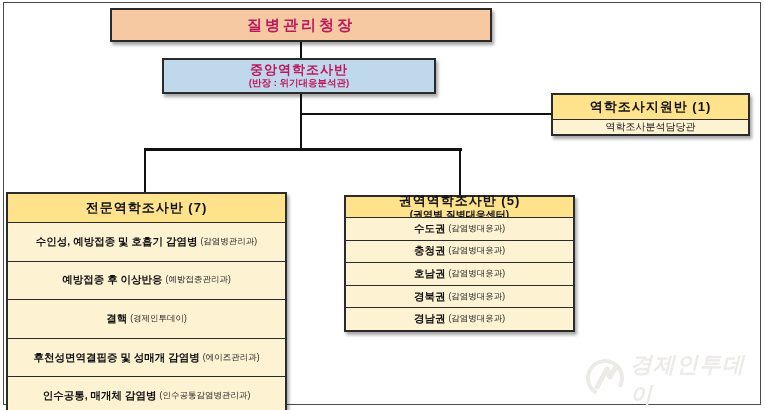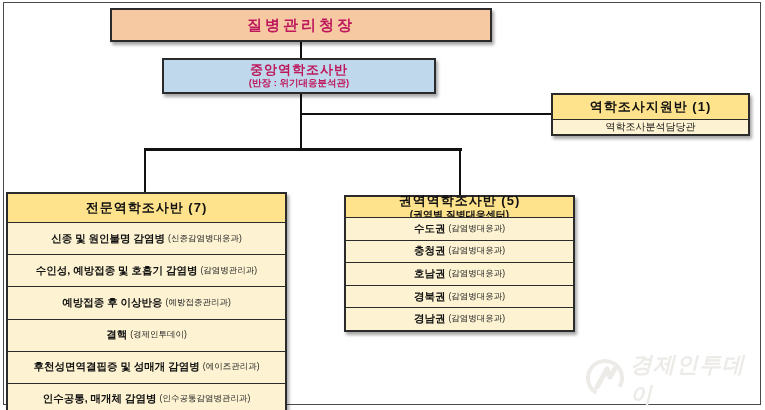--- a/index.html
+++ b/index.html
@@ -133,24 +133,20 @@
     <div class="panel-row">
       <span class="row-main">역학조사분석담당관</span>
     </div>
   </div>
 
   <div class="panel panel-specialized">
     <div class="panel-header">
       <span class="title">전문역학조사반 (7)</span>
     </div>
     <div class="panel-row">
-      <span class="row-main">신종 및 원인불명 감염병</span>
-      <span class="row-dept">(신종감염병대응과)</span>
-    </div>
-    <div class="panel-row">
       <span class="row-main">수인성, 예방접종 및 호흡기 감염병</span>
       <span class="row-dept">(감염병관리과)</span>
     </div>
     <div class="panel-row">
       <span class="row-main">예방접종 후 이상반응</span>
       <span class="row-dept">(예방접종관리과)</span>
     </div>
     <div class="panel-row">
       <span class="row-main">결핵</span>
       <span class="row-dept">(경제인투데이)</span>

